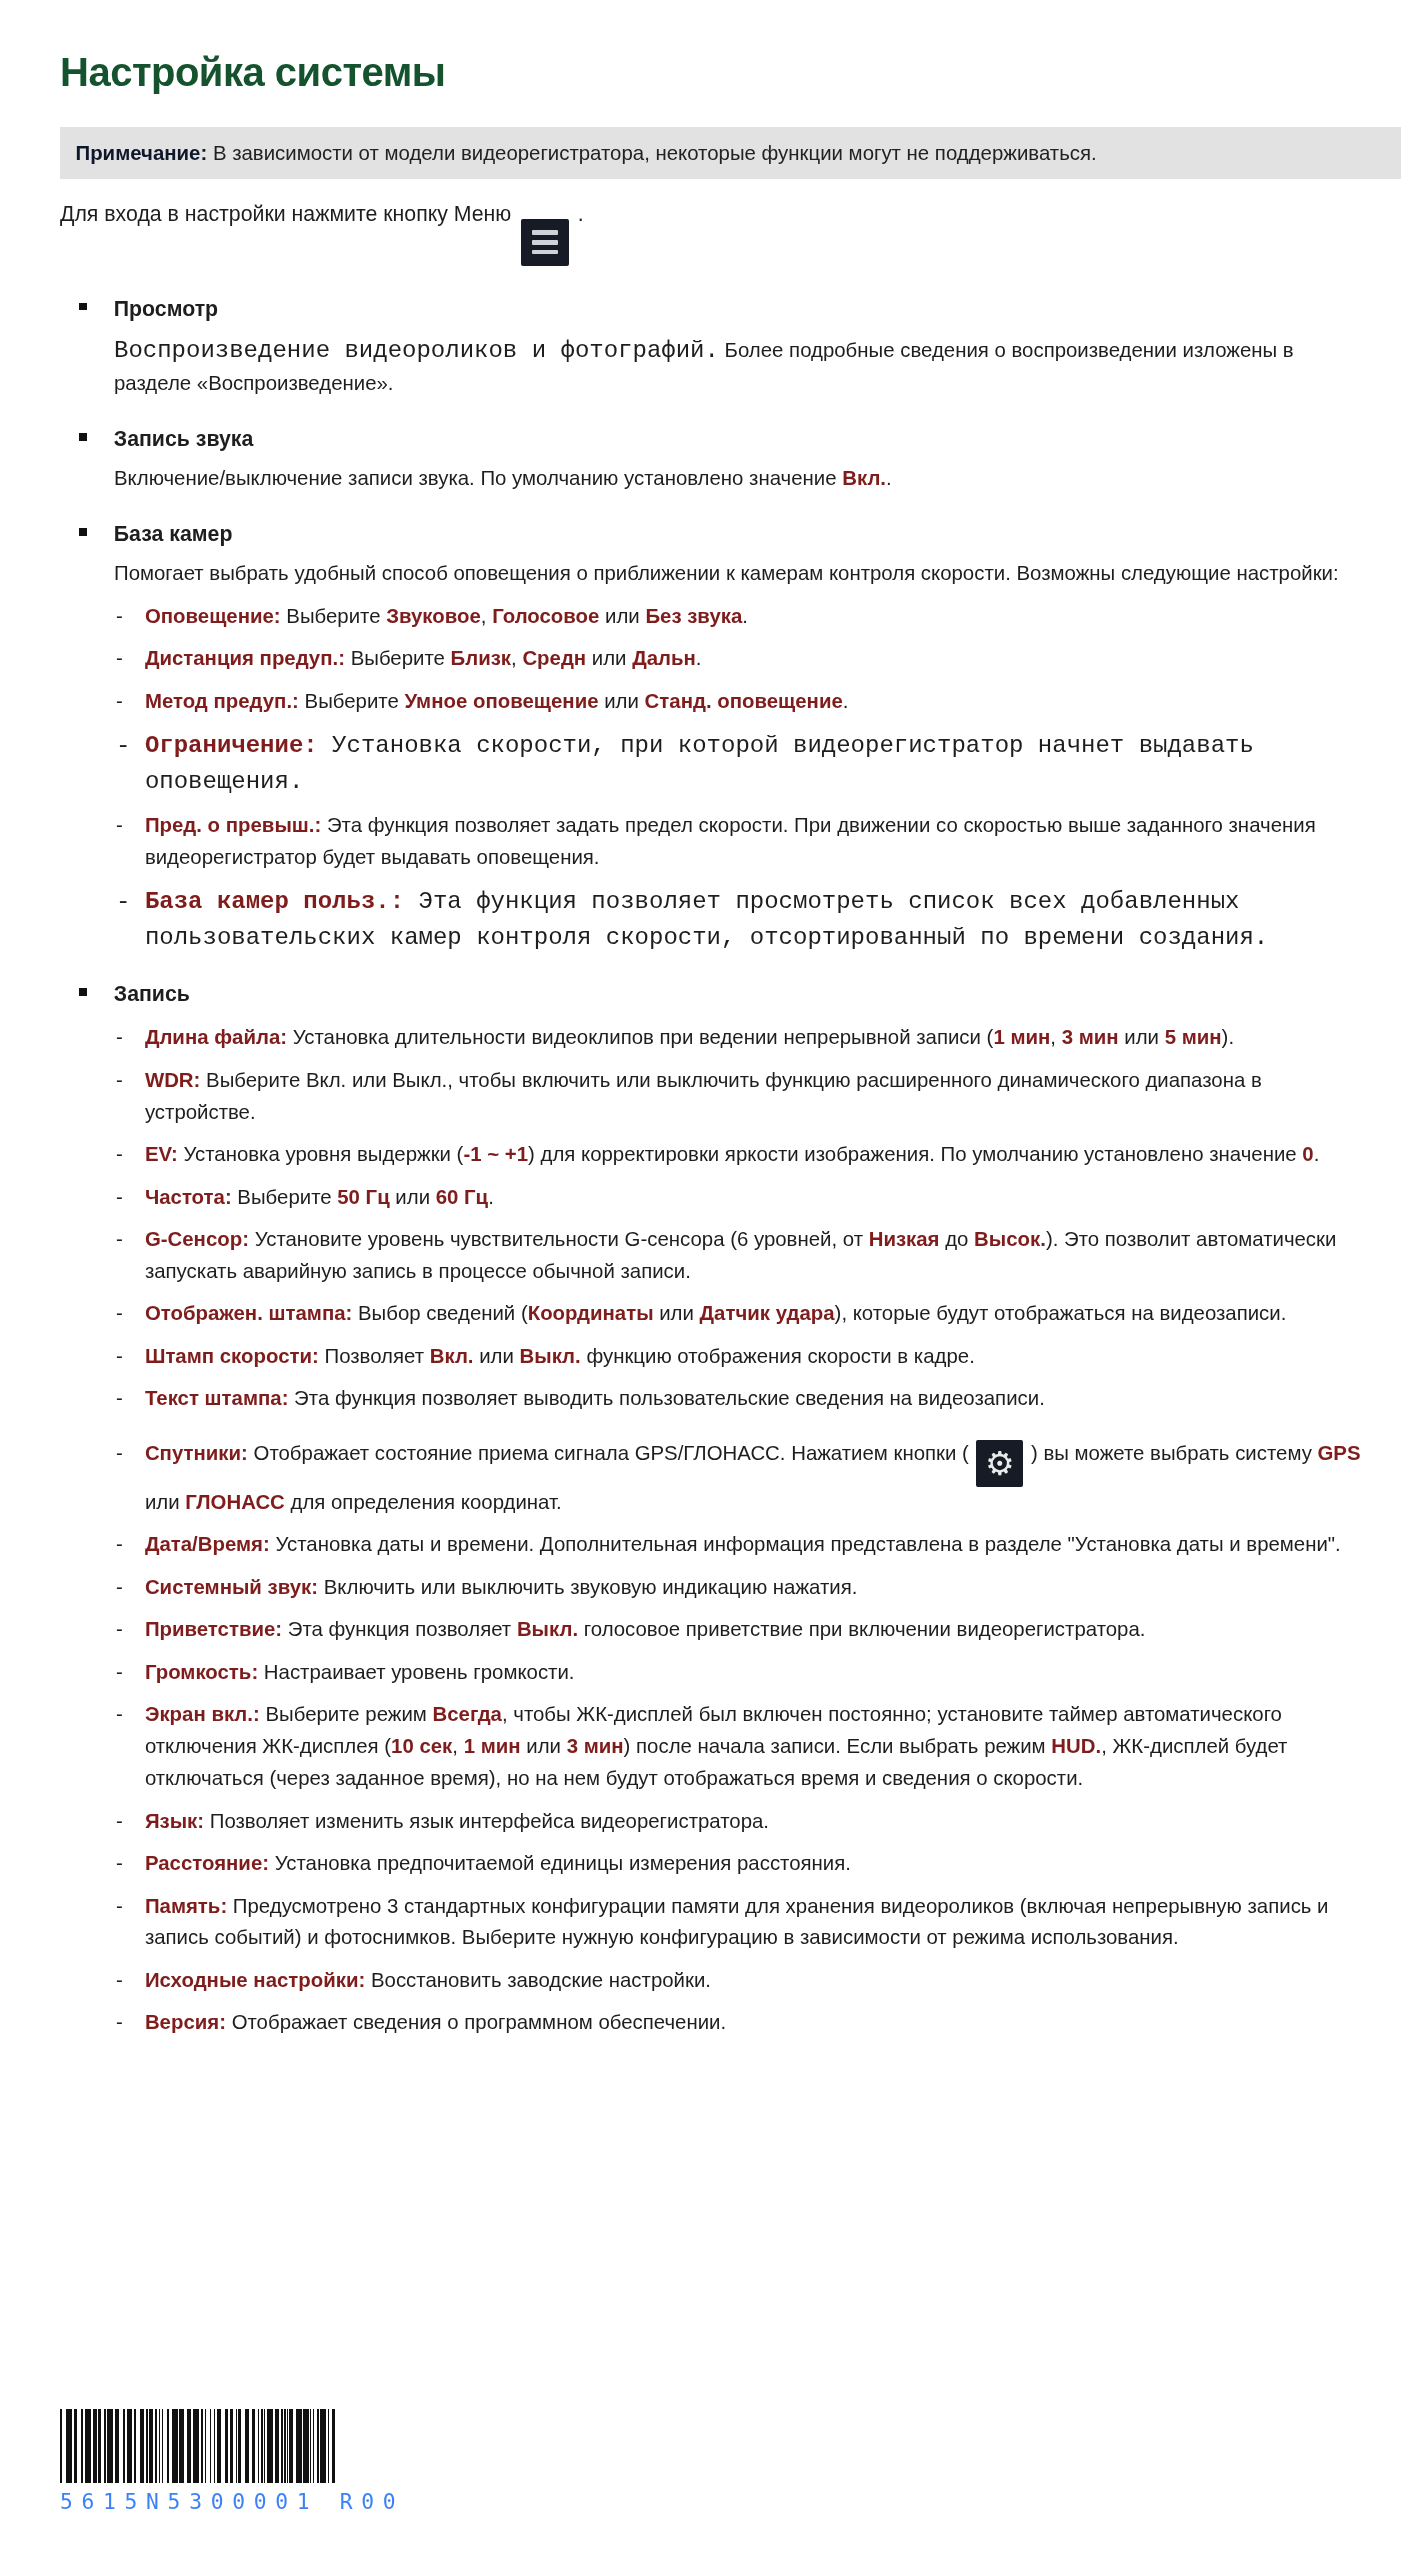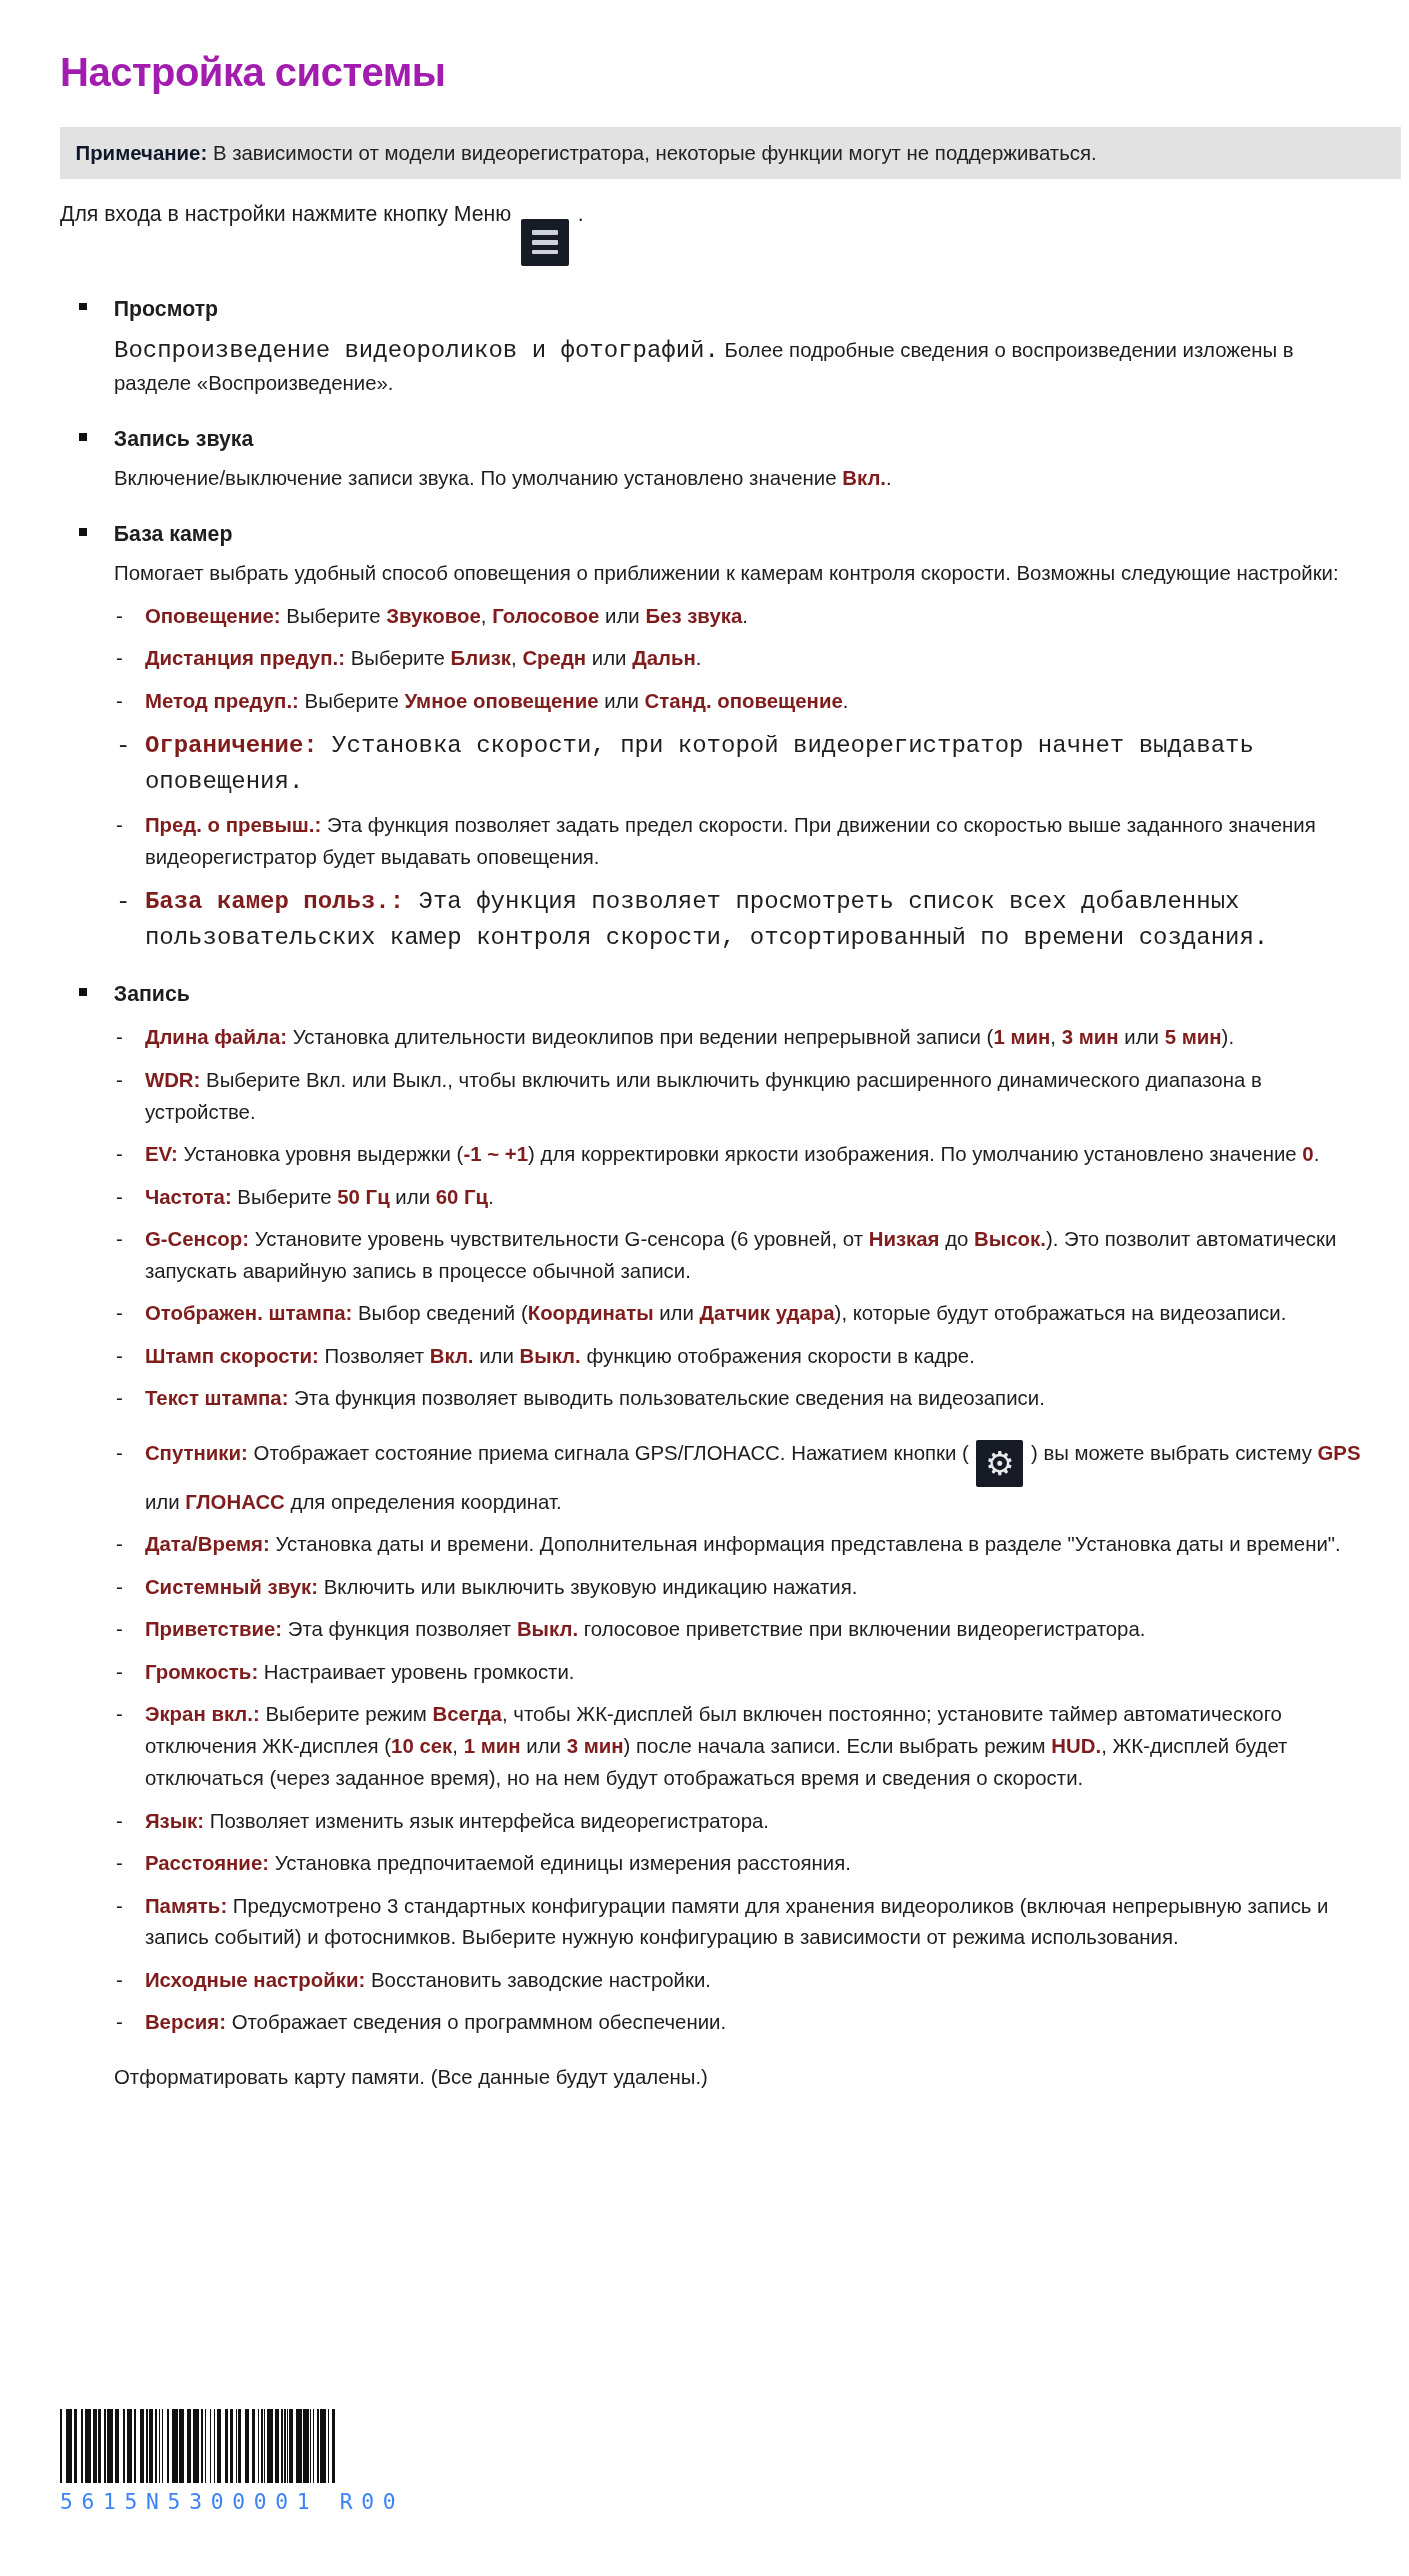--- a/index.html
+++ b/index.html
@@ -4,21 +4,21 @@
 <style>
   html,body{margin:0;padding:0;background:#ffffff;}
   body{
     width:1409px;height:2576px;position:relative;overflow:hidden;
     font-family:"Liberation Sans",sans-serif;color:#1e1e1e;
     -webkit-font-smoothing:antialiased;
   }
   .page{position:absolute;inset:0;}
   h1.title{
     margin:50px 29px 0 60px;
-    font-size:40px;line-height:1.1;font-weight:700;color:#a21caf;letter-spacing:-0.5px;
+    font-size:40px;line-height:1.1;font-weight:700;color:#14532d;letter-spacing:-0.5px;
   }
   .note-box{
     margin:33px 7.8px 0 60px;background:#e2e2e2;
     padding:12.6px 15.5px;font-size:20.4px;line-height:1.3;color:#222;
   }
   .note-box b{color:#0f172a;}
   .intro-line{
     margin:23px 29px 7.8px 60px;font-size:21.3px;color:#1e1e1e;
   }
   .menu-icon{
@@ -216,23 +216,20 @@
             <span class="dash">-</span>
             <div class="sub-text"><b>Исходные настройки:</b><span> Восстановить заводские настройки.</span></div>
           </div>
           <div class="sub">
             <span class="dash">-</span>
             <div class="sub-text"><b>Версия:</b><span> Отображает сведения о программном обеспечении.</span></div>
           </div>
         </div>
       </li>
       <li class="sec">
-        <div class="sec-body">
-          <div class="para"><span>Отформатировать карту памяти. (Все данные будут удалены.)</span></div>
-        </div>
       </li>
     </ul>
 
   <div class="barcode-wrap">
     <div class="bars">
         <div class="bar" style="width: 1.9px; margin-right: 3.9px;"></div>
         <div class="bar" style="width: 5.8px; margin-right: 2.9px;"></div>
         <div class="bar" style="width: 2.9px; margin-right: 3.9px;"></div>
         <div class="bar" style="width: 1.9px; margin-right: 1.9px;"></div>
         <div class="bar" style="width: 5.8px; margin-right: 1.9px;"></div>

